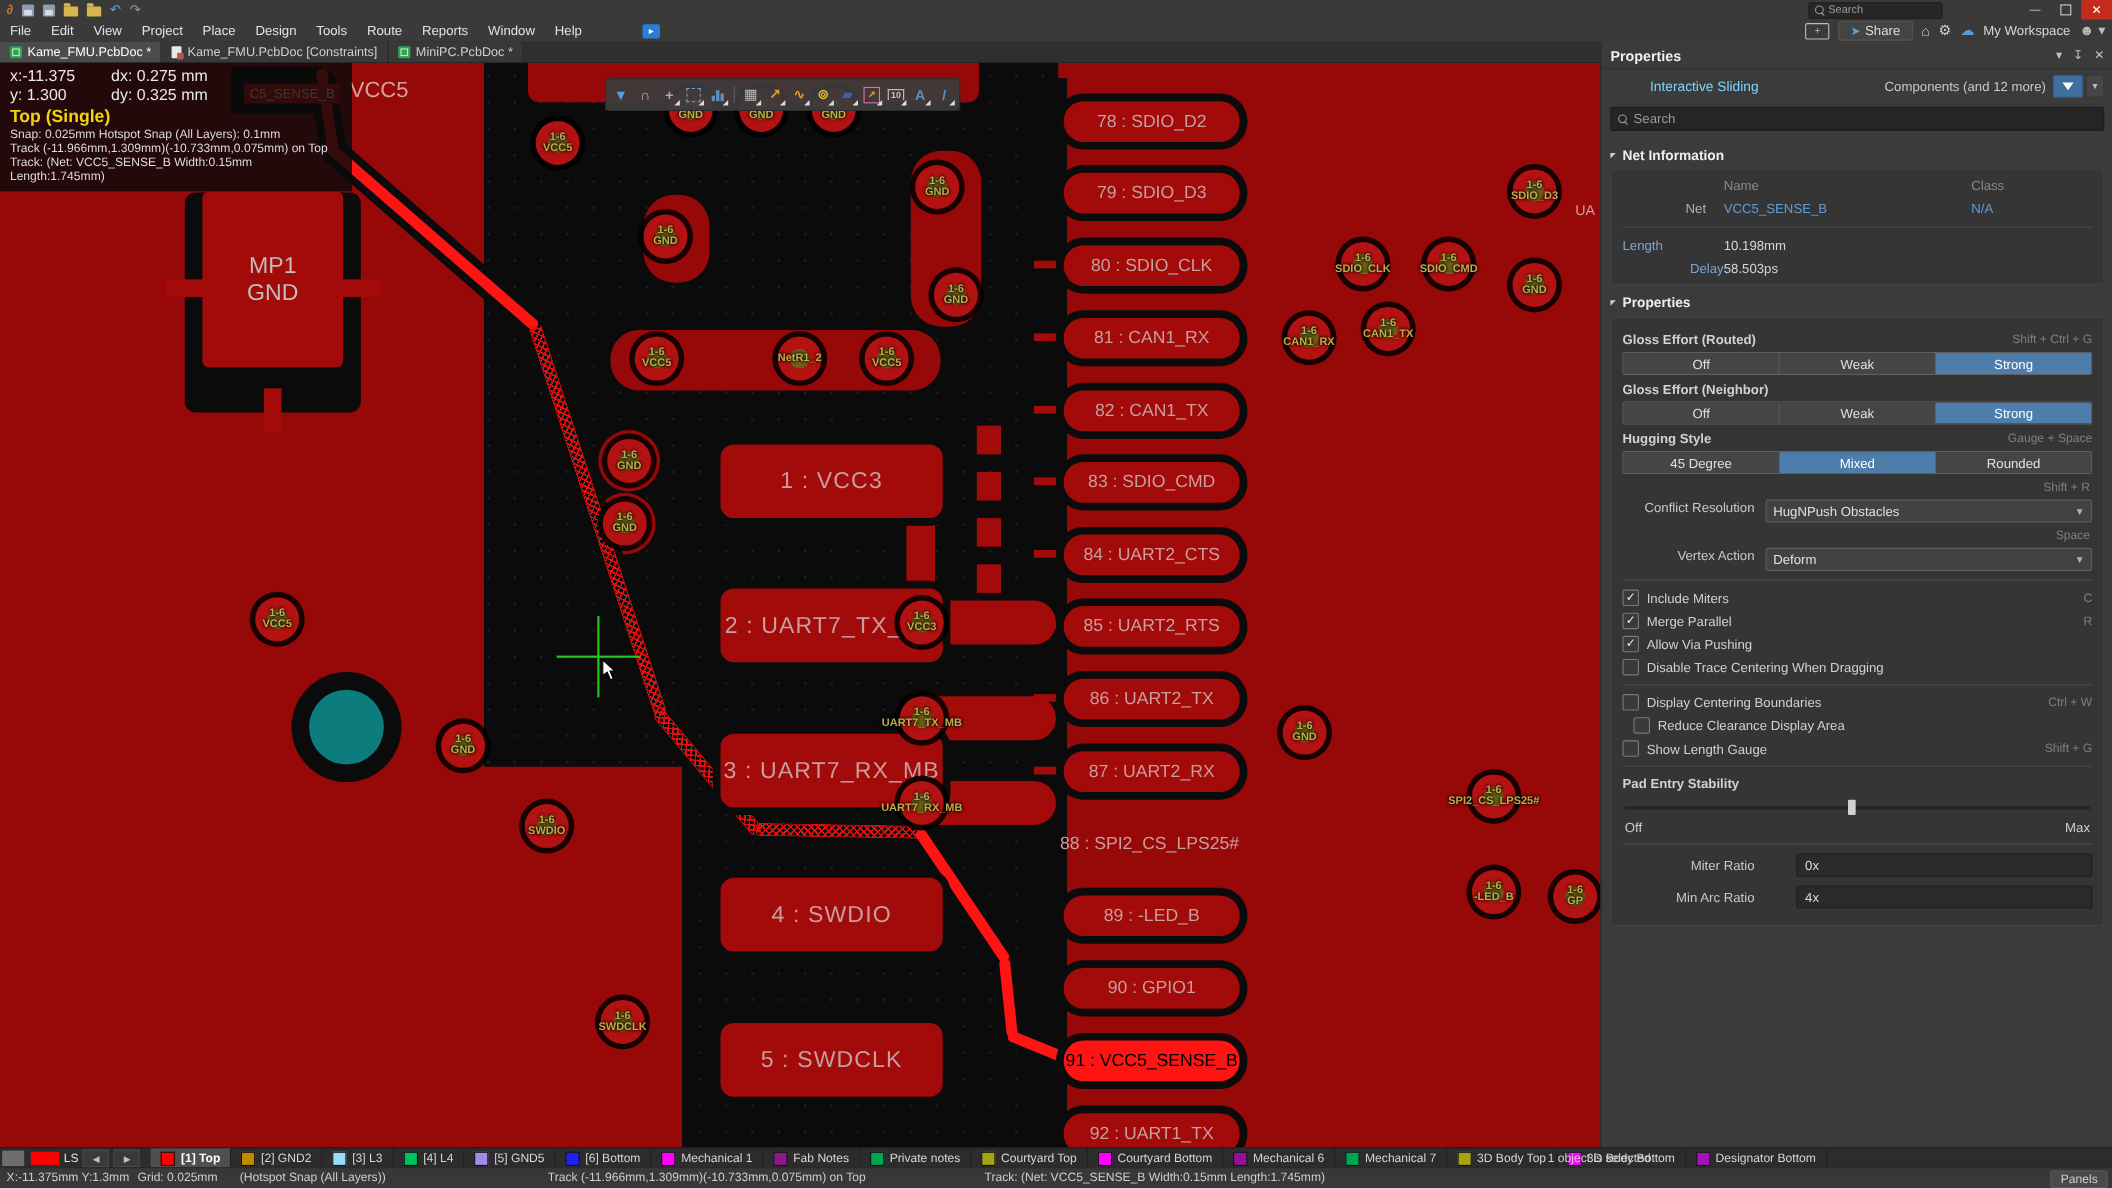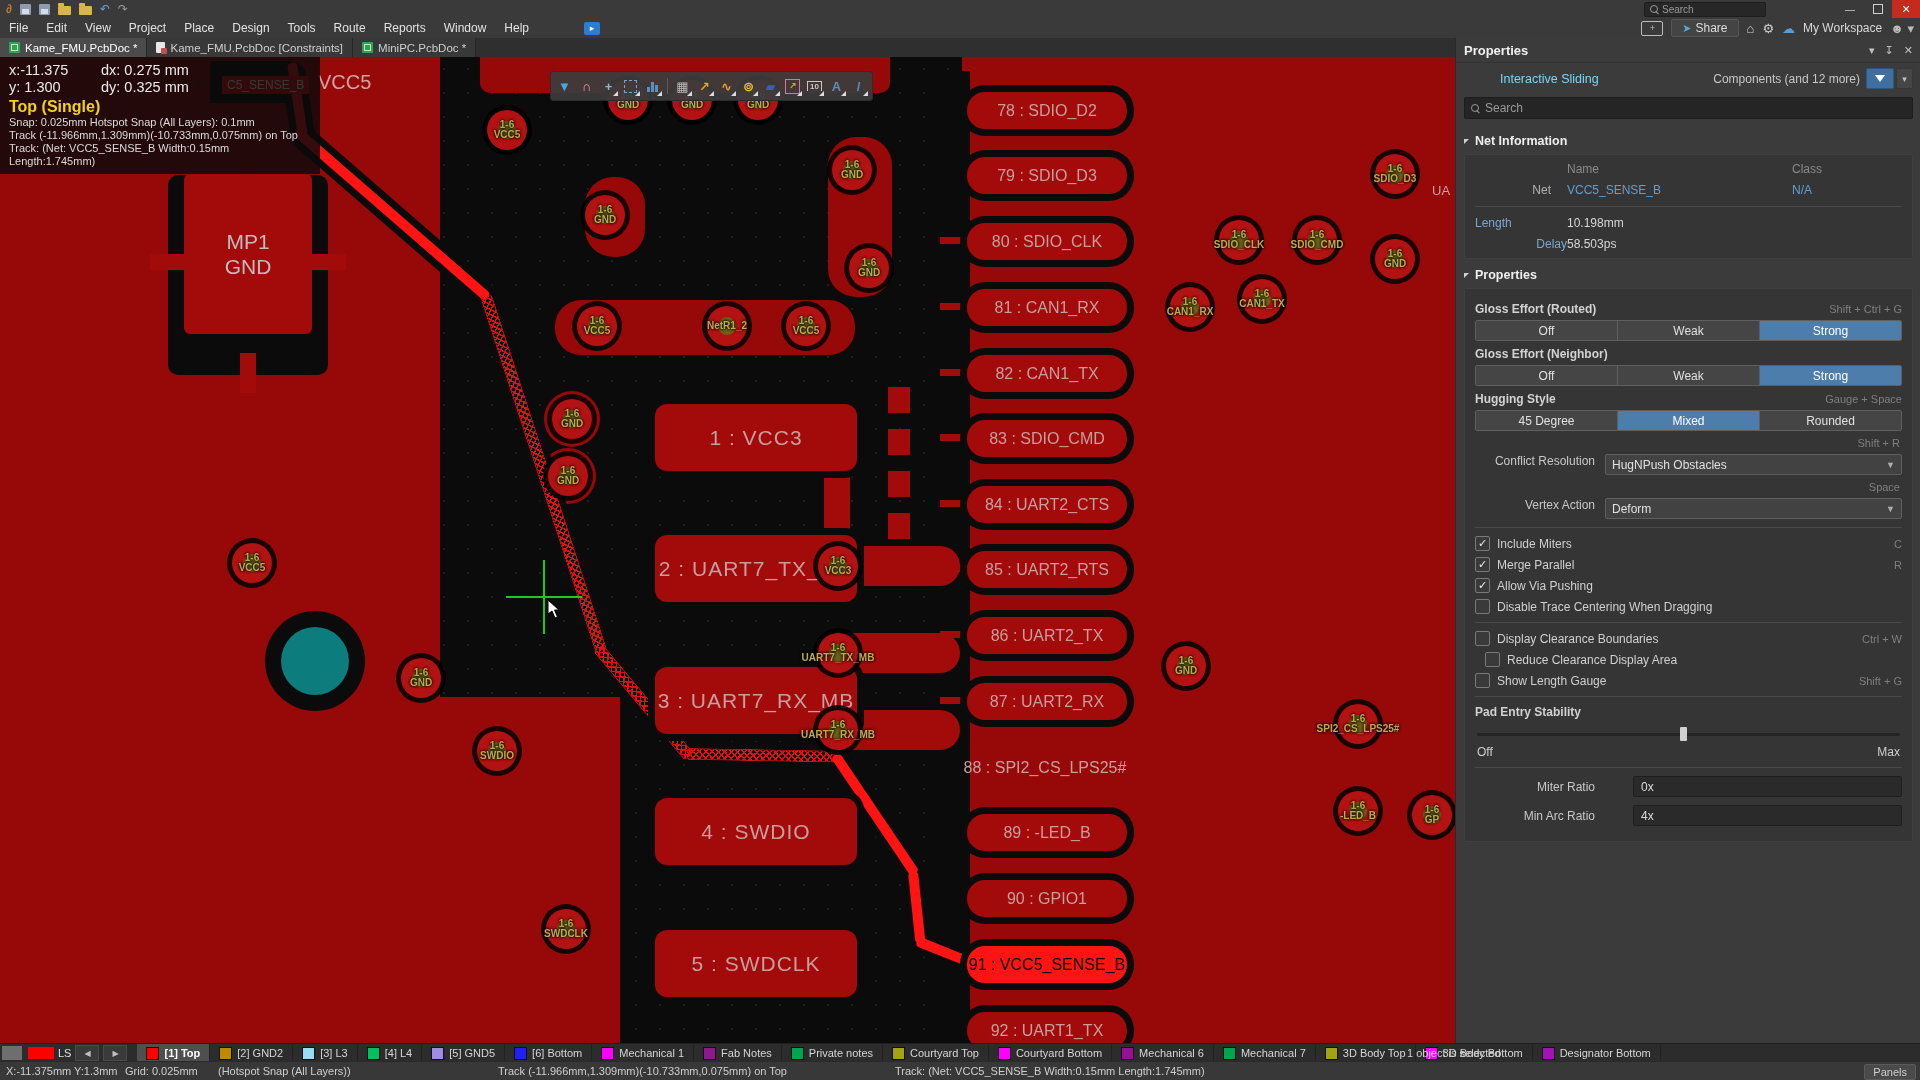--- a/index.html
+++ b/index.html
@@ -600,21 +600,21 @@
           <div class="cb-row">
             <span class="cb-box"></span>
             <span class="cb-label">Disable Trace Centering When Dragging</span>
             <span class="shortcut"></span>
           </div>
         </div>
       <div class="hr"></div>
       <div id="cb-group-1">
           <div class="cb-row">
             <span class="cb-box"></span>
-            <span class="cb-label">Display Clearance Boundaries</span>
+            <span class="cb-label">Display Centering Boundaries</span>
             <span class="shortcut">Ctrl + W</span>
           </div>
           <div class="cb-row" style="padding-left: 10px;">
             <span class="cb-box"></span>
             <span class="cb-label">Reduce Clearance Display Area</span>
             <span class="shortcut"></span>
           </div>
           <div class="cb-row">
             <span class="cb-box"></span>
             <span class="cb-label">Show Length Gauge</span>

